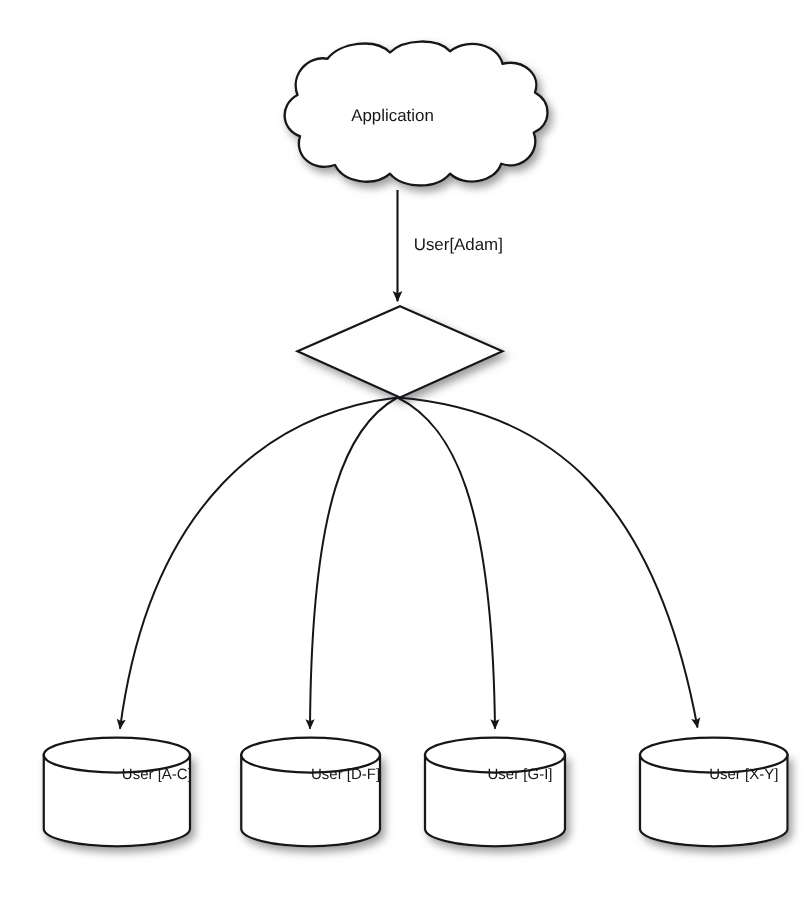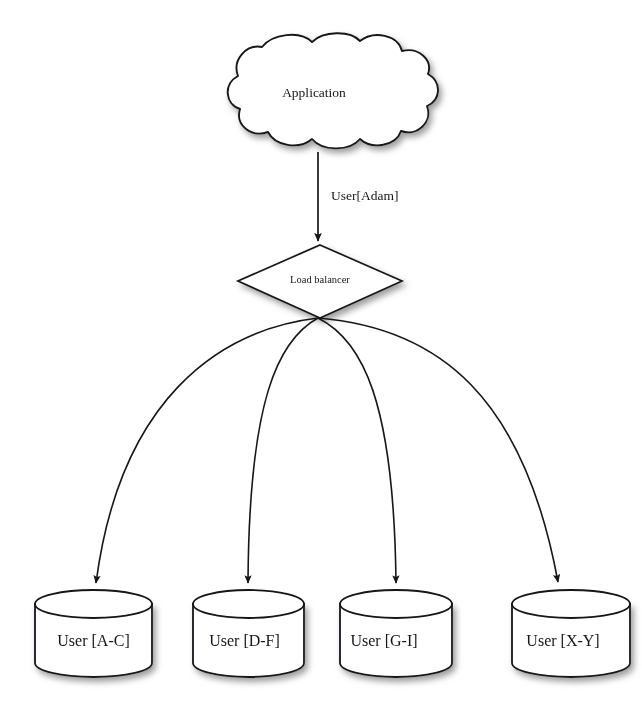--- a/index.html
+++ b/index.html
@@ -23,43 +23,43 @@
     top: 0;
     width: 642px;
     height: 728px;
   }
   .node-label {
     position: absolute;
     color: #16161a;
     white-space: nowrap;
     text-align: center;
     pointer-events: none;
-    font-family: Liberation Serif, serif;
   }
   .label-cloud {
     font-size: 13.5px;
     left: 203px;
     top: 85px;
     width: 222px;
   }
   .label-diamond {
     font-size: 10.5px;
     left: 238px;
     top: 274px;
     width: 164px;
   }
   .label-edge {
     font-size: 13.5px;
     left: 331px;
     top: 188px;
     text-align: center;
   }
   .label-db {
-    font-size: 16px;
-    top: 632px;
+    font-size: 12px;
+    top: 612px;
+    padding-left: 32px;
   }
   .label-db-0 { left: 35px;  width: 117px; }
   .label-db-1 { left: 193px; width: 103px; }
   .label-db-2 { left: 340px; width: 88px; }
   .label-db-3 { left: 512px; width: 102px; }
 </style>
 </head>
 <body>
 
 <div id="diagram-canvas">
@@ -126,20 +126,19 @@
     <g>
       <path filter="url(#softshadow)" d="M 512 604 L 512 663 A 59 14 0 0 0 630 663 L 630 604 Z" fill="#ffffff" stroke="#16161a" stroke-width="1.8"></path>
       <ellipse cx="571" cy="604" rx="59" ry="14" fill="#ffffff" stroke="#16161a" stroke-width="1.8"></ellipse>
     </g>
   </svg>
 
   <div class="node-label label-cloud">Application</div>
 
   <div class="node-label label-edge">User[Adam]</div>
 
-  <div class="node-label label-diamond">Load balancer</div>
 
   <div class="node-label label-db label-db-0">User [A-C]</div>
   <div class="node-label label-db label-db-1">User [D-F]</div>
   <div class="node-label label-db label-db-2">User [G-I]</div>
   <div class="node-label label-db label-db-3">User [X-Y]</div>
 
 </div>
 
 </body></html>

